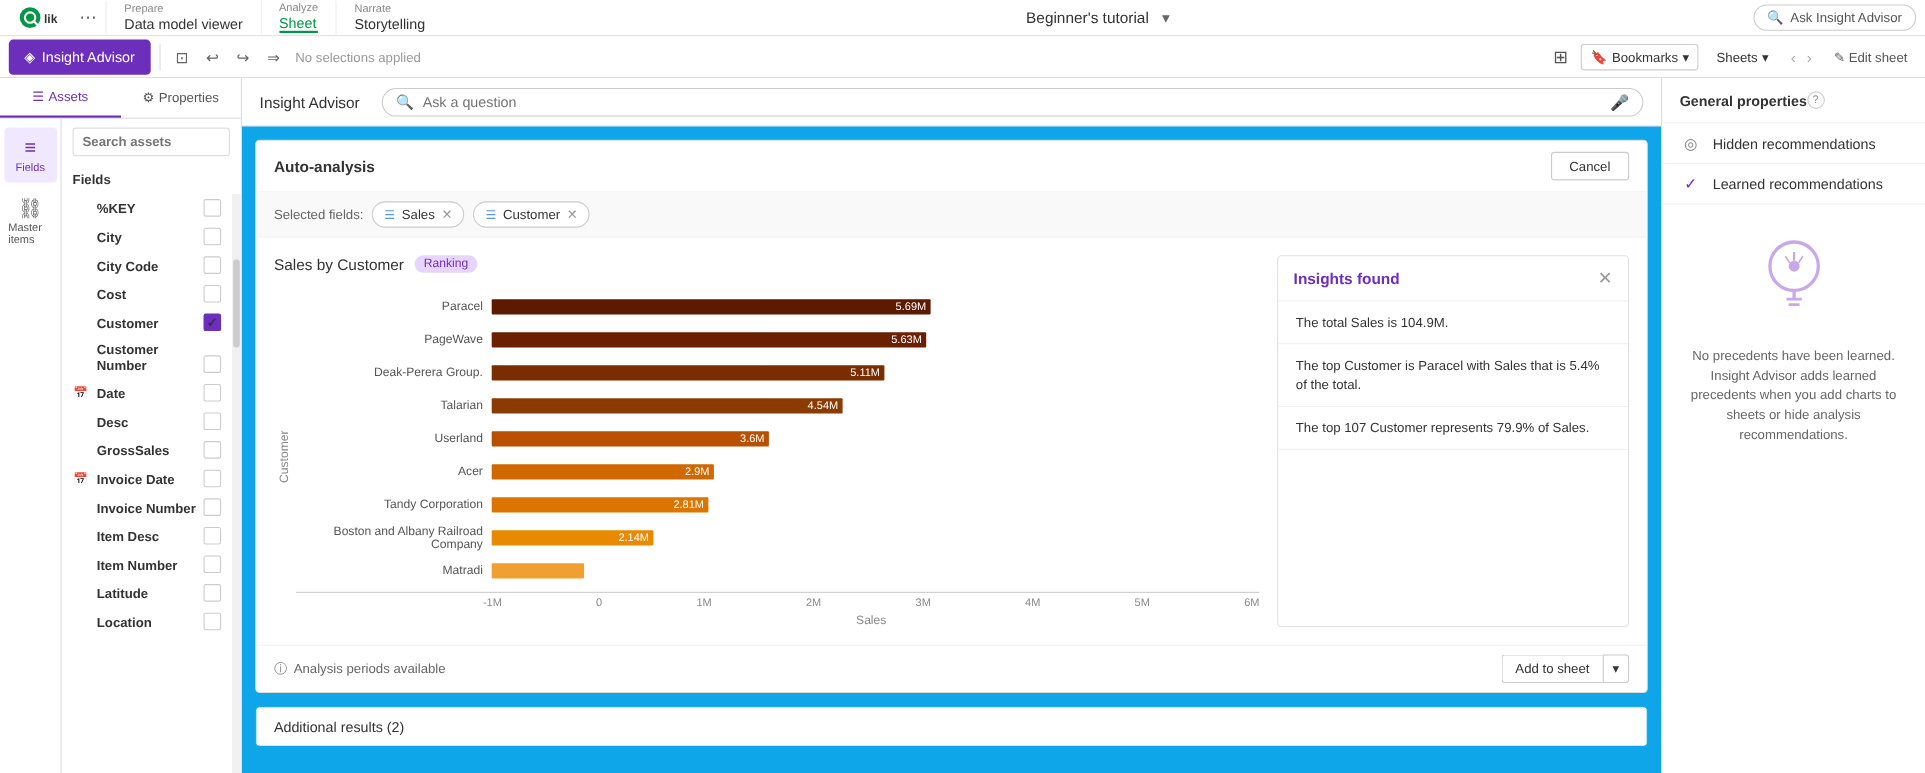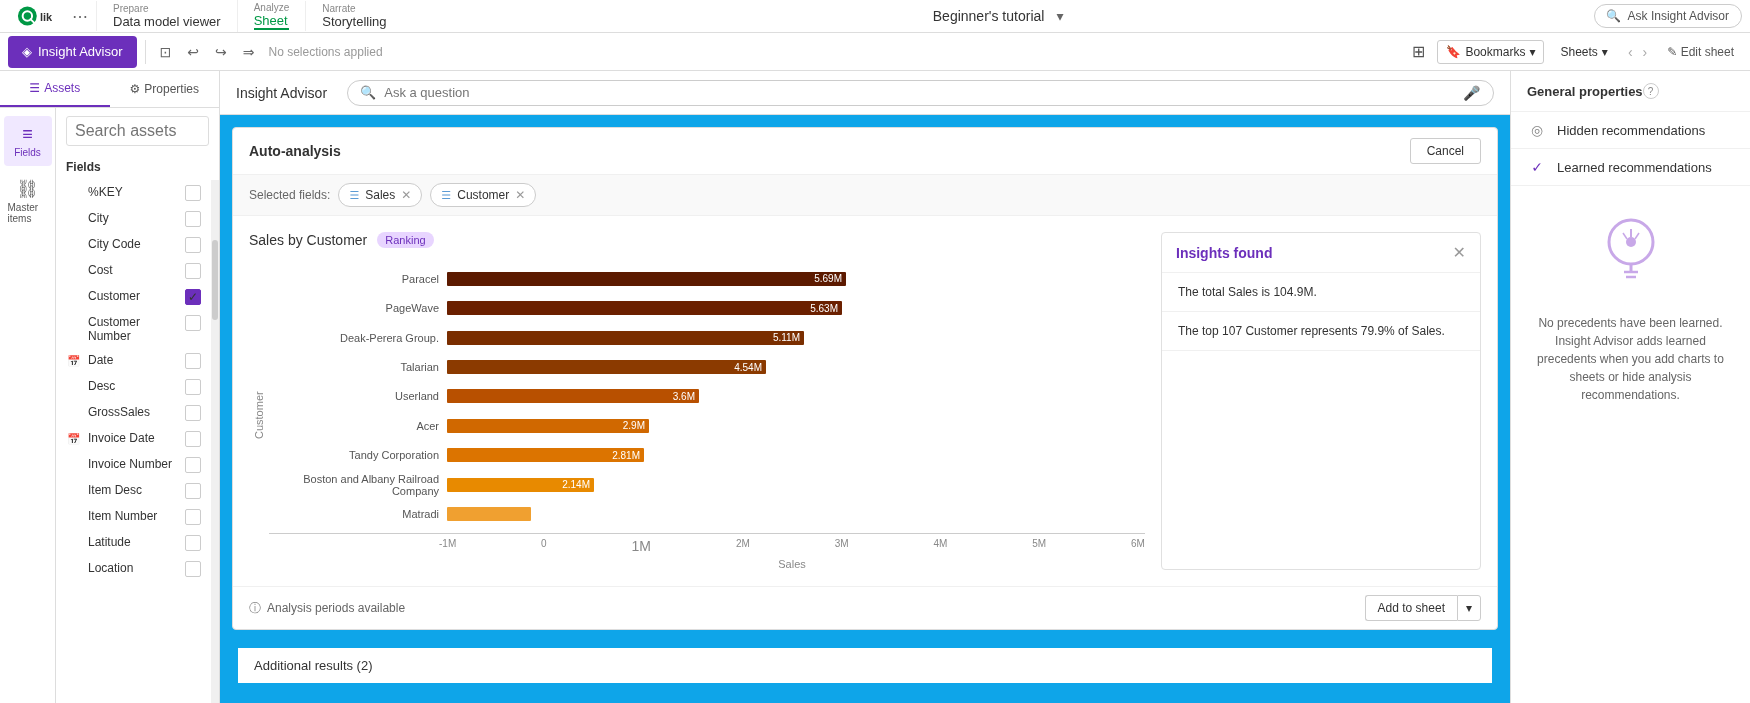--- a/index.html
+++ b/index.html
@@ -59,23 +59,23 @@
 
     .left-sidebar-icons { display: flex; flex-direction: column; width: 56px; border-right: 1px solid #ddd; background: #fff; align-items: center; padding-top: 8px; gap: 4px; }
     .sidebar-icon-item { display: flex; flex-direction: column; align-items: center; padding: 8px 4px; cursor: pointer; border-radius: 4px; width: 48px; }
     .sidebar-icon-item.active { background: #f0e8ff; }
     .sidebar-icon-item .icon-sym { font-size: 18px; color: #555; }
     .sidebar-icon-item.active .icon-sym { color: #6c2fbb; }
     .sidebar-icon-item .icon-label { font-size: 10px; color: #555; margin-top: 2px; }
     .sidebar-icon-item.active .icon-label { color: #6c2fbb; }
     .fields-list { flex: 1; overflow-y: auto; }
     .search-assets { padding: 8px 10px; }
-    .search-assets input { width: 100%; border: 1px solid #ddd; border-radius: 3px; padding: 5px 8px; font-size: 16px; color: #999; }
+    .search-assets input { width: 100%; border: 1px solid #ddd; border-radius: 3px; padding: 5px 8px; font-size: 12px; color: #999; font-weight: bold; }
     .fields-section-header { padding: 6px 10px; font-size: 12px; font-weight: 600; color: #333; }
-    .field-item { display: flex; align-items: flex-start; padding: 5px 10px; font-size: 12px; color: #333; cursor: pointer; gap: 6px; }
+    .field-item { display: flex; align-items: flex-end; padding: 5px 10px; font-size: 12px; color: #333; cursor: pointer; gap: 6px; font-weight: bold; }
     .field-item .field-icon { width: 16px; height: 16px; display: flex; align-items: center; justify-content: center; font-size: 11px; color: #888; flex-shrink: 0; }
     .field-item .field-name { flex: 1; }
     .field-item .field-check { width: 16px; height: 16px; border-radius: 2px; border: 1px solid #ccc; flex-shrink: 0; display: flex; align-items: center; justify-content: center; }
     .field-item .field-check.checked { background: #6c2fbb; border-color: #6c2fbb; }
     .fields-scroll-bar { width: 8px; background: #f0f0f0; position: relative; }
     .fields-scroll-thumb { width: 6px; height: 80px; background: #ccc; border-radius: 3px; margin: 2px auto; margin-top: 60px; }
 
     
     .main-content { flex: 1; display: flex; flex-direction: column; background: #f5f5f5; overflow: hidden; }
 
@@ -418,57 +418,58 @@
                         <div class="bar-fill" style="width: 84px; background-color: rgb(240, 160, 48);">
                           <span class="bar-value"></span>
                         </div>
                       </div>
                     </div>
                   </div>
 
                 <div style="border-top:1px solid #ccc; padding:4px 0 0 170px; display:flex; justify-content:space-between;" id="x-axis-ticks">
                     <span style="font-size: 10px; color: rgb(136, 136, 136);">-1M</span>
                     <span style="font-size: 10px; color: rgb(136, 136, 136);">0</span>
-                    <span style="font-size: 14px; color: rgb(136, 136, 136);">1M</span>
+                    <span style="font-size: 10px; color: rgb(136, 136, 136);">1M</span>
                     <span style="font-size: 10px; color: rgb(136, 136, 136);">2M</span>
                     <span style="font-size: 10px; color: rgb(136, 136, 136);">3M</span>
                     <span style="font-size: 10px; color: rgb(136, 136, 136);">4M</span>
                     <span style="font-size: 10px; color: rgb(136, 136, 136);">5M</span>
                     <span style="font-size: 10px; color: rgb(136, 136, 136);">6M</span>
                   </div>
                 <div style="text-align:center; padding:4px 0 0 170px; font-size:11px; color:#888;">Sales</div>
               </div>
             </div>
           </div>
 
           <div style="width:320px; border:1px solid #e0e0e0; border-radius:4px; background:#fff; flex-shrink:0;">
             <div style="display:flex; align-items:center; justify-content:space-between; padding:10px 14px; border-bottom:1px solid #f0f0f0;">
               <span style="font-size:14px; font-weight:600; color:#6c2fbb;">Insights found</span>
               <span style="color:#999; cursor:pointer; font-size:16px;">✕</span>
             </div>
             <div id="insight-items">
                 <div class="insight-item">The total Sales is 104.9M.</div>
+                <div class="insight-item">The top Customer is Paracel with Sales that is 5.4% of the total.</div>
                 <div class="insight-item">The top 107 Customer represents 79.9% of Sales.</div>
               </div>
           </div>
         </div>
 
         <div style="display:flex; align-items:center; justify-content:space-between; padding:8px 16px; border-top:1px solid #f0f0f0;">
           <div style="display:flex; align-items:center; gap:6px; font-size:12px; color:#666;">
             <span style="color:#888; font-size:12px;">ⓘ</span>
             <span>Analysis periods available</span>
           </div>
           <div style="display:flex;">
             <button style="padding:5px 12px; border:1px solid #ccc; border-right:none; border-radius:3px 0 0 3px; background:#fff; font-size:12px; color:#333; cursor:pointer;">Add to sheet</button>
             <button style="padding:5px 8px; border:1px solid #ccc; border-radius:0 3px 3px 0; background:#fff; font-size:12px; color:#333; cursor:pointer;">▾</button>
           </div>
         </div>
       </div>
 
-      <div style="background:#fff; border:6px solid #0ea5e9; border-radius:4px; padding:10px 16px;">
+      <div style="background:#fff; border:1px solid #0ea5e9; border-radius:4px; padding:10px 16px;">
         <span style="font-size:13px; font-weight:500; color:#333;">Additional results (2)</span>
       </div>
     </div>
   </div>
 
   <div class="right-panel">
     <div class="right-panel-header">
       <span class="right-panel-title">General properties</span>
       <div class="right-panel-help">?</div>
     </div>

